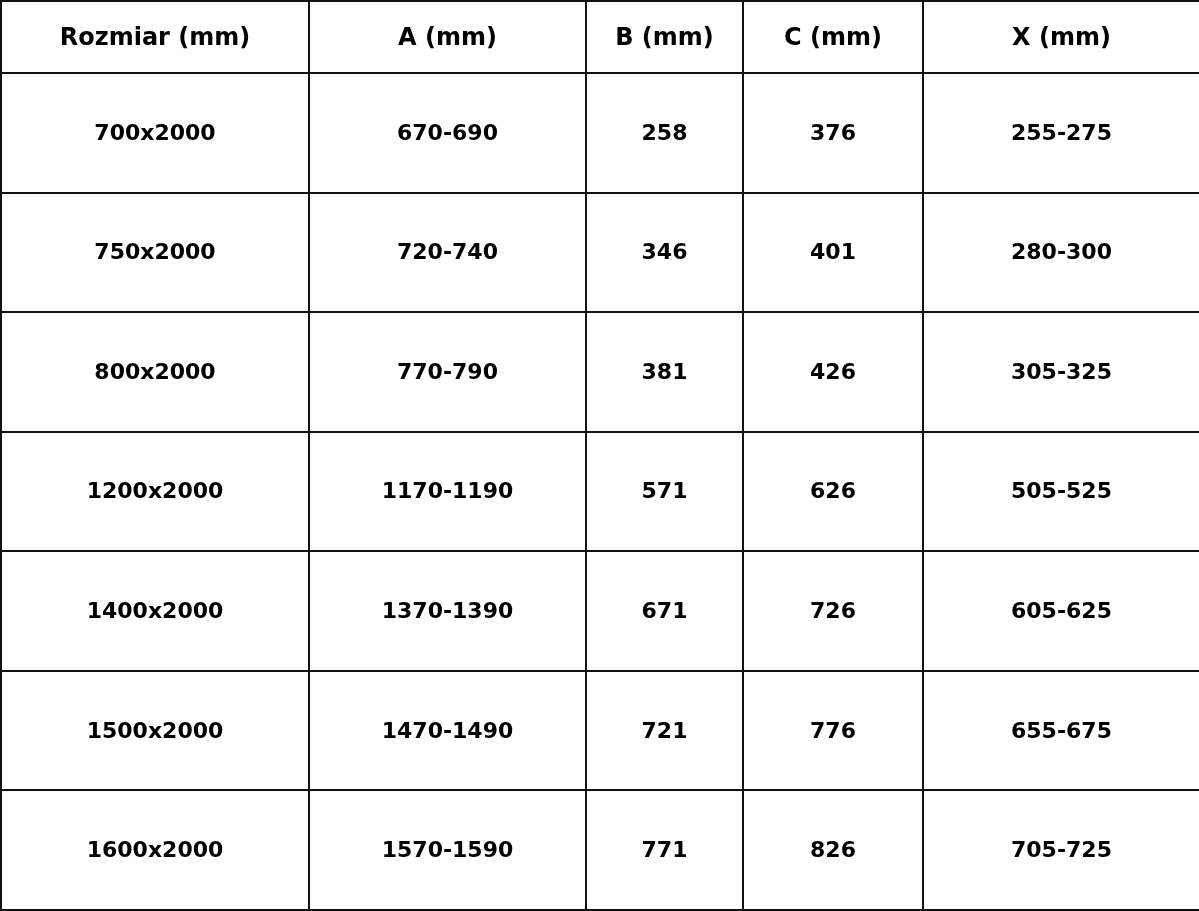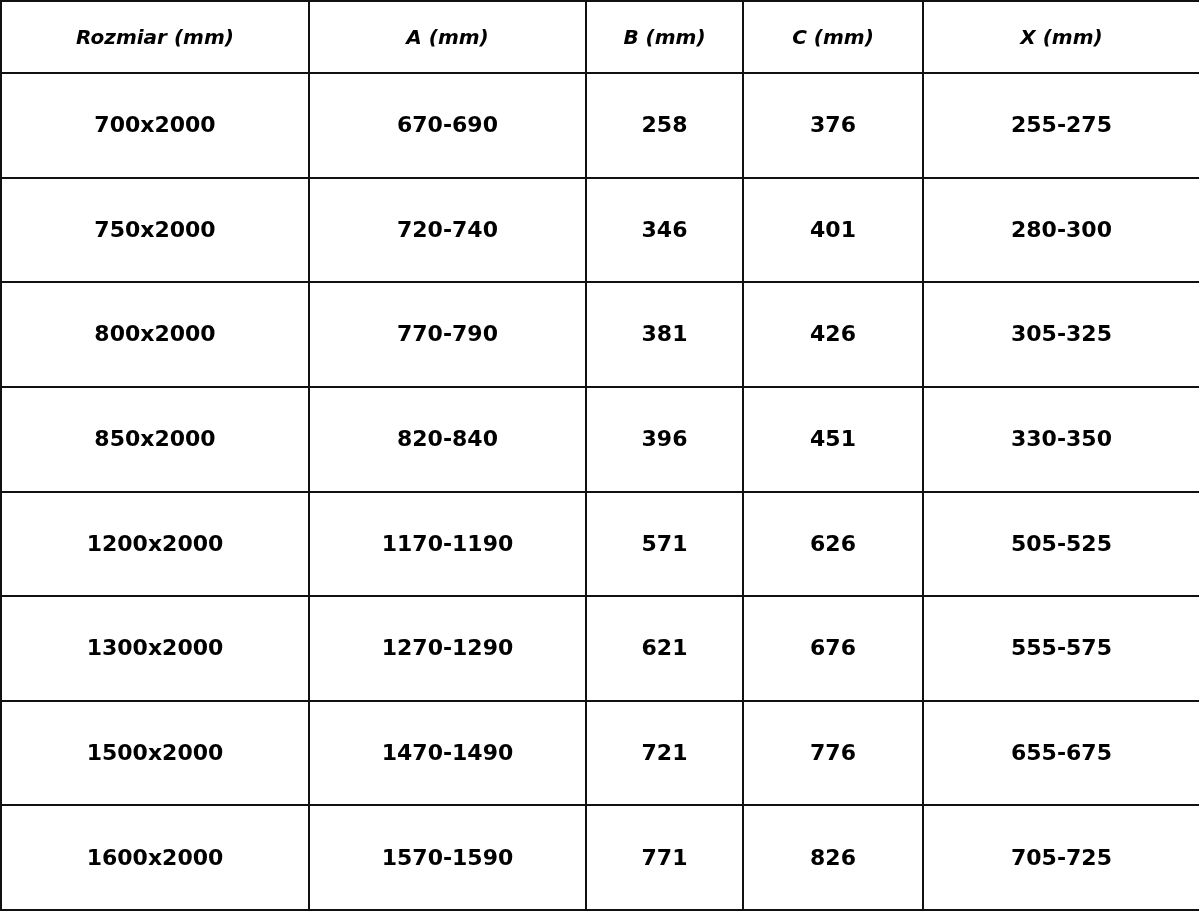--- a/index.html
+++ b/index.html
@@ -29,23 +29,22 @@
   table.size-table th {
     border: 2px solid #111111;
     text-align: center;
     vertical-align: middle;
     font-weight: bold;
     font-size: 22px;
     padding: 0;
     line-height: 1.1;
   }
   table.size-table thead th {
-    font-size: 20px;
+    font-size: 24px;
     height: 70px;
-    font-style: italic;
   }
   table.size-table tbody td {
     height: 70px;
     margin-left: 38px;
   }
   
   col.c0 { width: 308px; }
   col.c1 { width: 277px; }
   col.c2 { width: 157px; }
   col.c3 { width: 180px; }
@@ -94,39 +93,32 @@
           <td>280-300</td>
         </tr>
         <tr>
           <td>800x2000</td>
           <td>770-790</td>
           <td>381</td>
           <td>426</td>
           <td>305-325</td>
         </tr>
         <tr>
-          <td>850x2000</td>
-          <td>820-840</td>
-          <td>396</td>
-          <td>451</td>
-          <td>330-350</td>
-        </tr>
-        <tr>
           <td>1200x2000</td>
           <td>1170-1190</td>
           <td>571</td>
           <td>626</td>
           <td>505-525</td>
         </tr>
         <tr>
-          <td>1300x2000</td>
-          <td>1270-1290</td>
-          <td>621</td>
-          <td>676</td>
-          <td>555-575</td>
+          <td>1400x2000</td>
+          <td>1370-1390</td>
+          <td>671</td>
+          <td>726</td>
+          <td>605-625</td>
         </tr>
         <tr>
           <td>1500x2000</td>
           <td>1470-1490</td>
           <td>721</td>
           <td>776</td>
           <td>655-675</td>
         </tr>
         <tr>
           <td>1600x2000</td>

